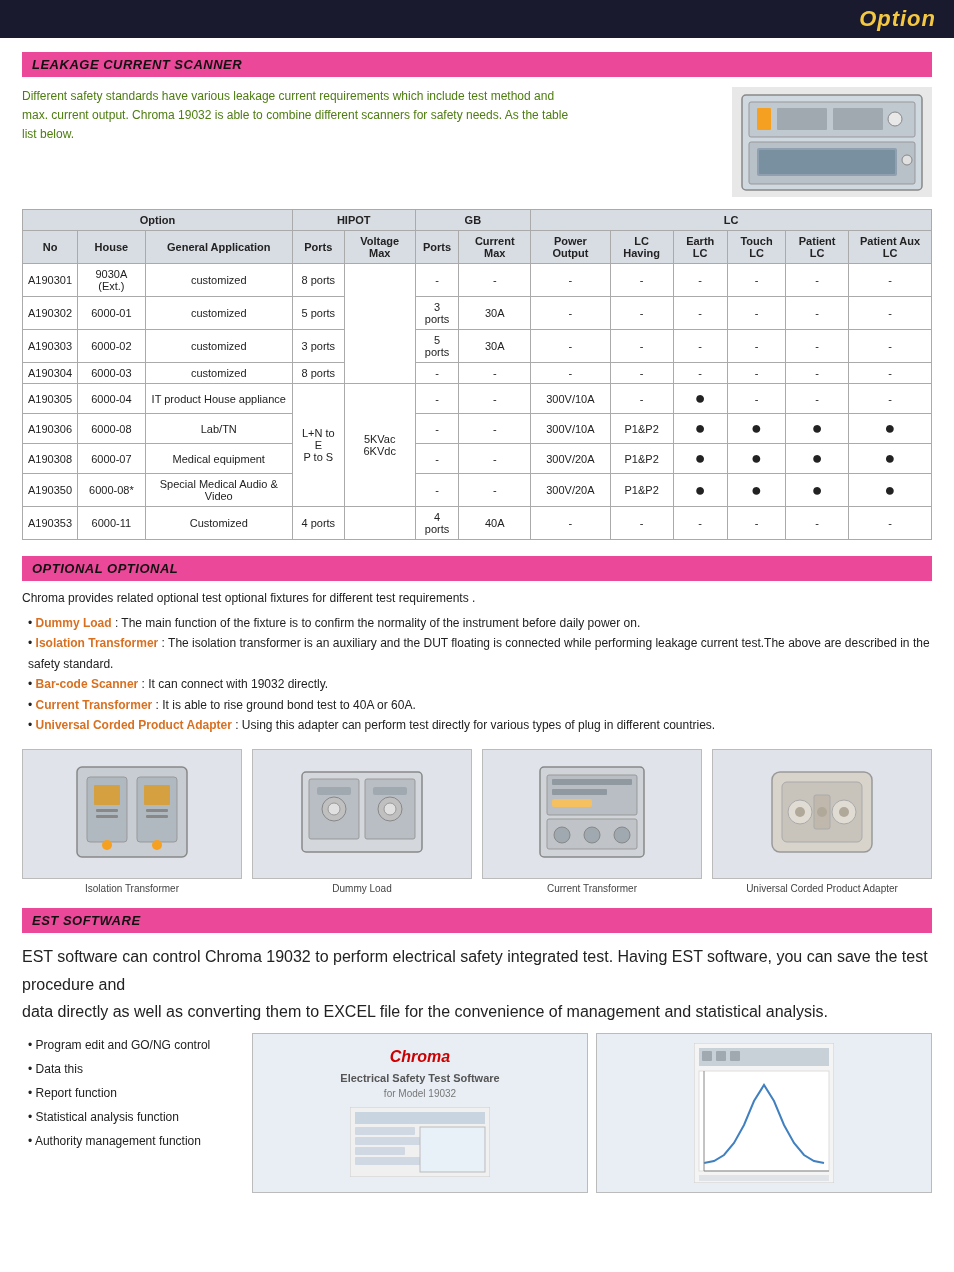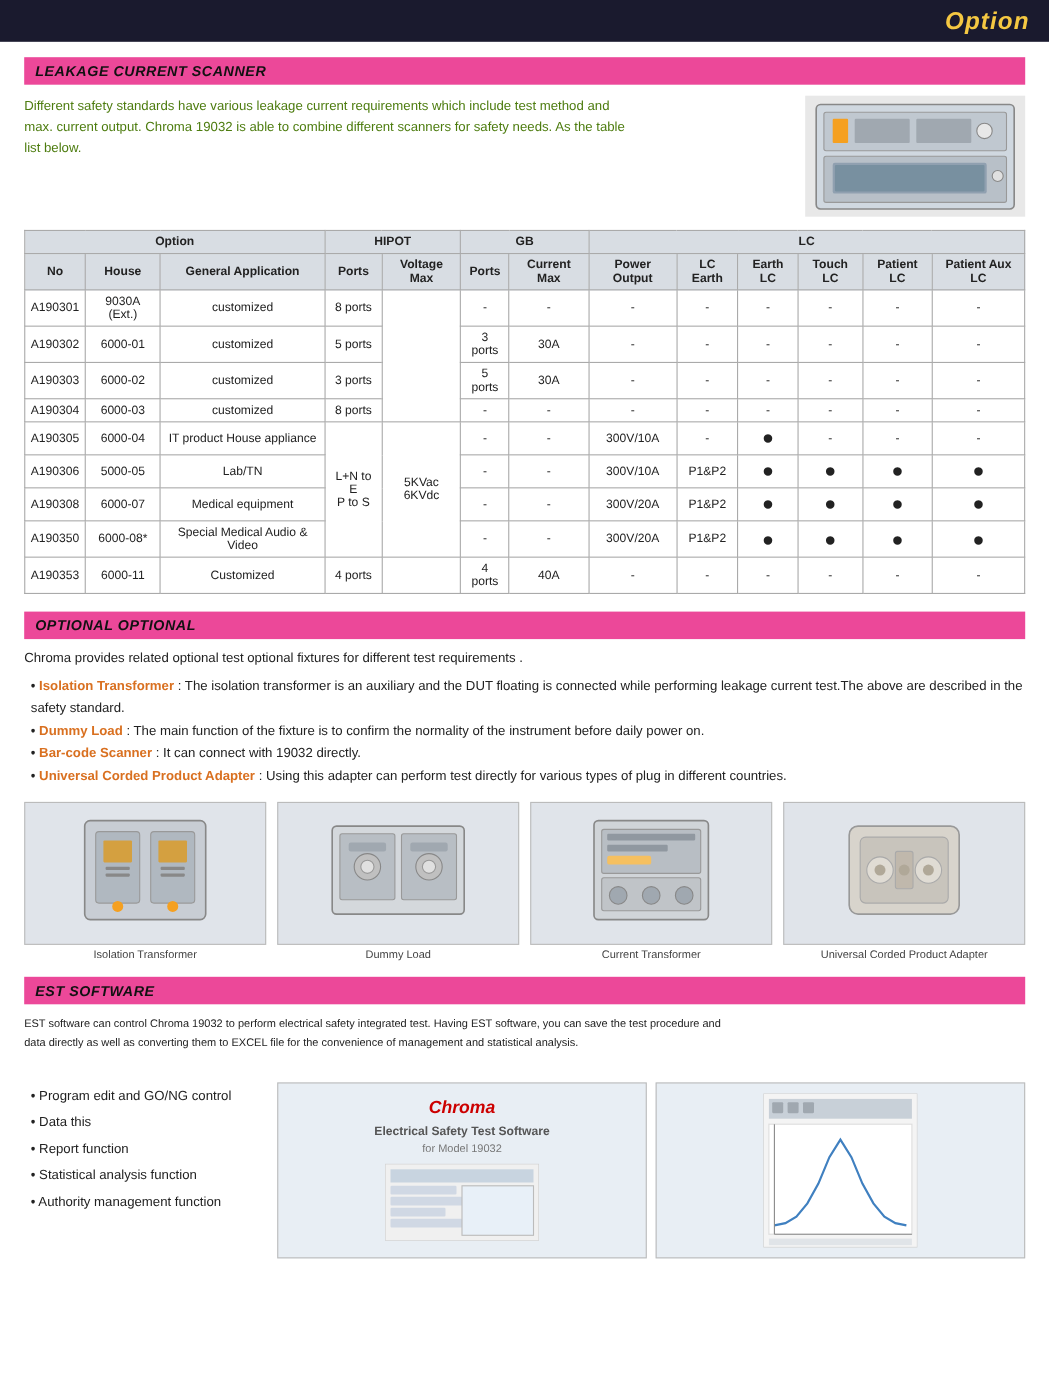--- a/index.html
+++ b/index.html
@@ -138,23 +138,23 @@
       overflow: hidden;
     }
     .image-caption {
       font-size: 10px;
       color: #444;
       text-align: center;
     }
 
     
     .est-intro {
-      font-size: 10px;
+      font-size: 16px;
       line-height: 1.7;
-      margin-bottom: 27px;
+      margin-bottom: 8px;
     }
     .est-content {
       display: flex;
       gap: 30px;
       align-items: flex-start;
     }
     .est-list {
       list-style: none;
       flex: 0 0 200px;
     }
@@ -245,21 +245,21 @@
       </tr>
       <tr>
         <th>No</th>
         <th>House</th>
         <th>General Application</th>
         <th>Ports</th>
         <th>Voltage Max</th>
         <th>Ports</th>
         <th>Current Max</th>
         <th>Power Output</th>
-        <th>LC Earth</th>
+        <th>LC Having</th>
         <th>Earth LC</th>
         <th>Touch LC</th>
         <th>Patient LC</th>
         <th>Patient Aux LC</th>
       </tr>
     </thead>
     <tbody>
       <tr>
         <td>A190301</td>
           <td>9030A (Ext.)</td>
@@ -327,21 +327,21 @@
           <td>-</td>
           <td>300V/10A</td>
           <td>-</td>
           <td class="dot">●</td>
           <td>-</td>
           <td>-</td>
           <td>-</td>
       </tr>
       <tr>
         <td>A190306</td>
-          <td>5000-05</td>
+          <td>6000-08</td>
           <td>Lab/TN</td>
           <td>-</td>
           <td>-</td>
           <td>300V/10A</td>
           <td>P1&amp;P2</td>
           <td class="dot">●</td>
           <td class="dot">●</td>
           <td class="dot">●</td>
           <td class="dot">●</td>
       </tr>
@@ -390,30 +390,34 @@
   </table>
 
   <div class="section-header">
     <span>OPTIONAL OPTIONAL</span>
   </div>
 
   <p class="fixture-intro">Chroma provides related optional test optional fixtures for different test requirements .</p>
 
   <ul class="fixture-list">
     <li>
+      <span class="fixture-link">Dummy Load</span>
+      <span> : The main function of the fixture is to confirm the normality of the instrument before daily power on.</span>
+    </li>
+    <li>
       <span class="fixture-link">Isolation Transformer</span>
       <span> : The isolation transformer is an auxiliary and the DUT floating is connected while performing leakage current test.The above are described in the safety standard.</span>
     </li>
     <li>
-      <span class="fixture-link">Dummy Load</span>
-      <span> : The main function of the fixture is to confirm the normality of the instrument before daily power on.</span>
+      <span class="fixture-link">Bar-code Scanner</span>
+      <span> : It can connect with 19032 directly.</span>
     </li>
     <li>
-      <span class="fixture-link">Bar-code Scanner</span>
-      <span> : It can connect with 19032 directly.</span>
+      <span class="fixture-link">Current Transformer</span>
+      <span> : It is able to rise ground bond test to 40A or 60A.</span>
     </li>
     <li>
       <span class="fixture-link">Universal Corded Product Adapter</span>
       <span> : Using this adapter can perform test directly for various types of plug in different countries.</span>
     </li>
   </ul>
 
   <div class="images-row">
     <div class="image-item">
       <div class="image-box">

